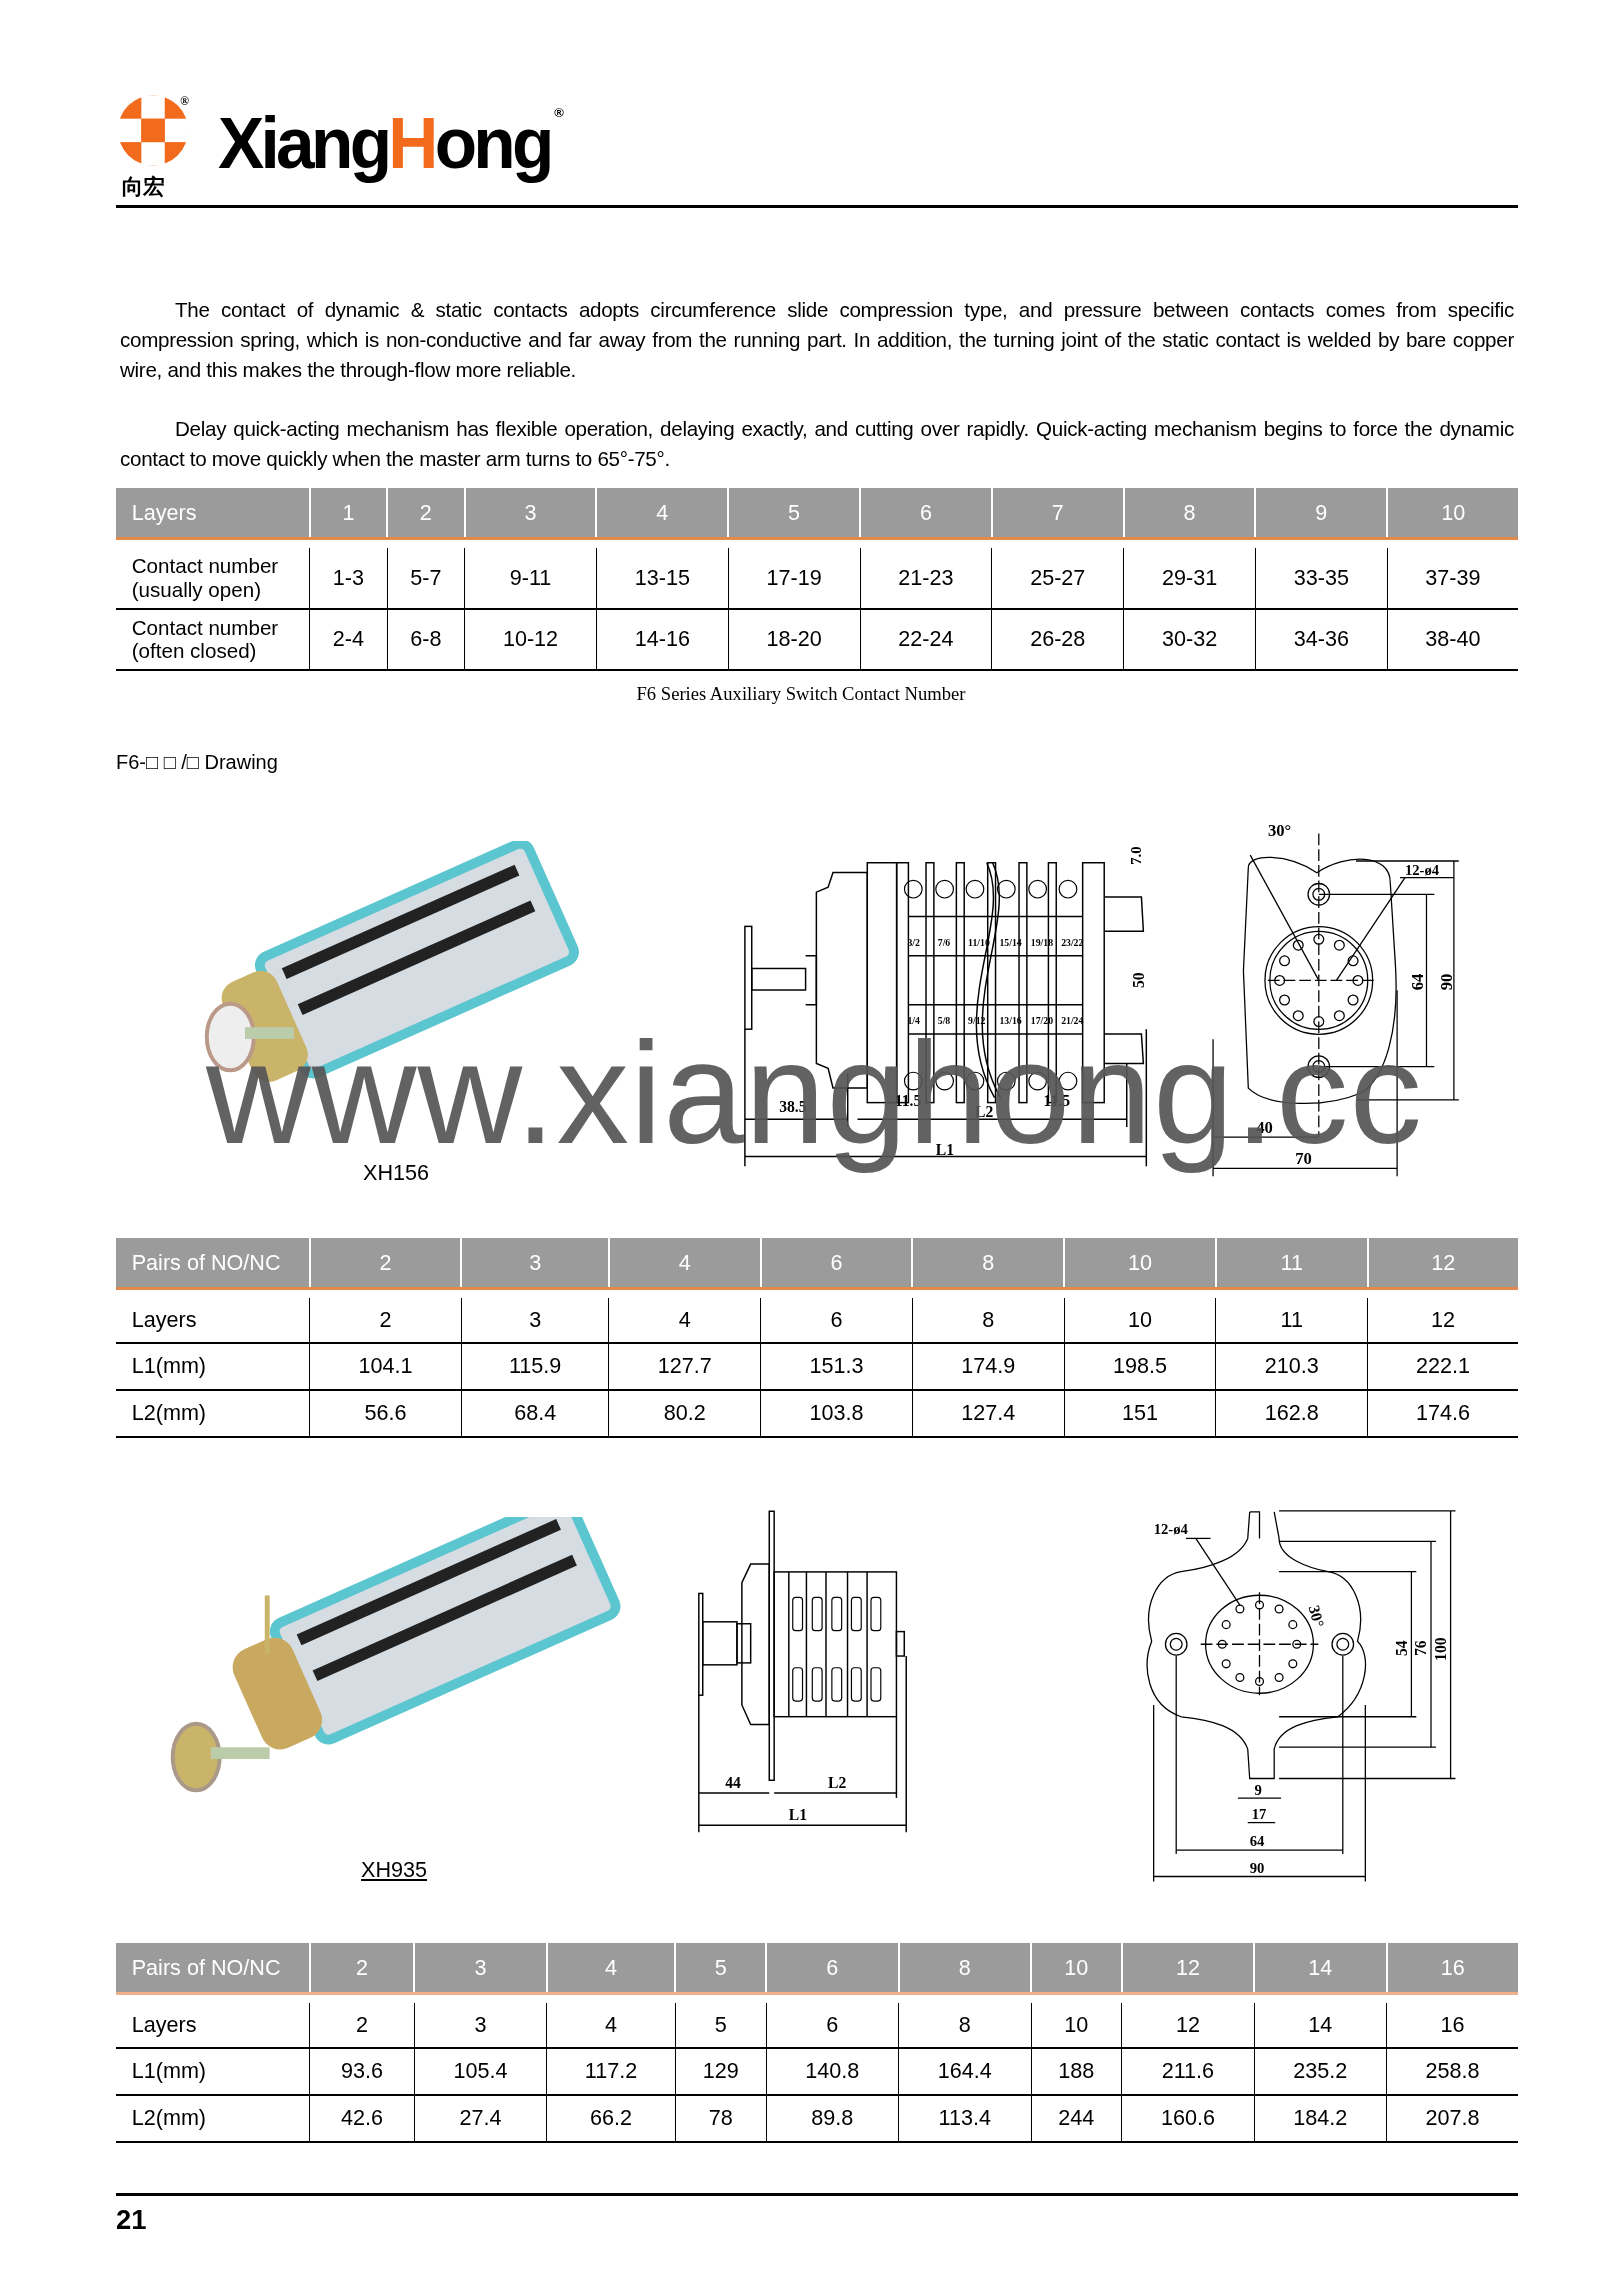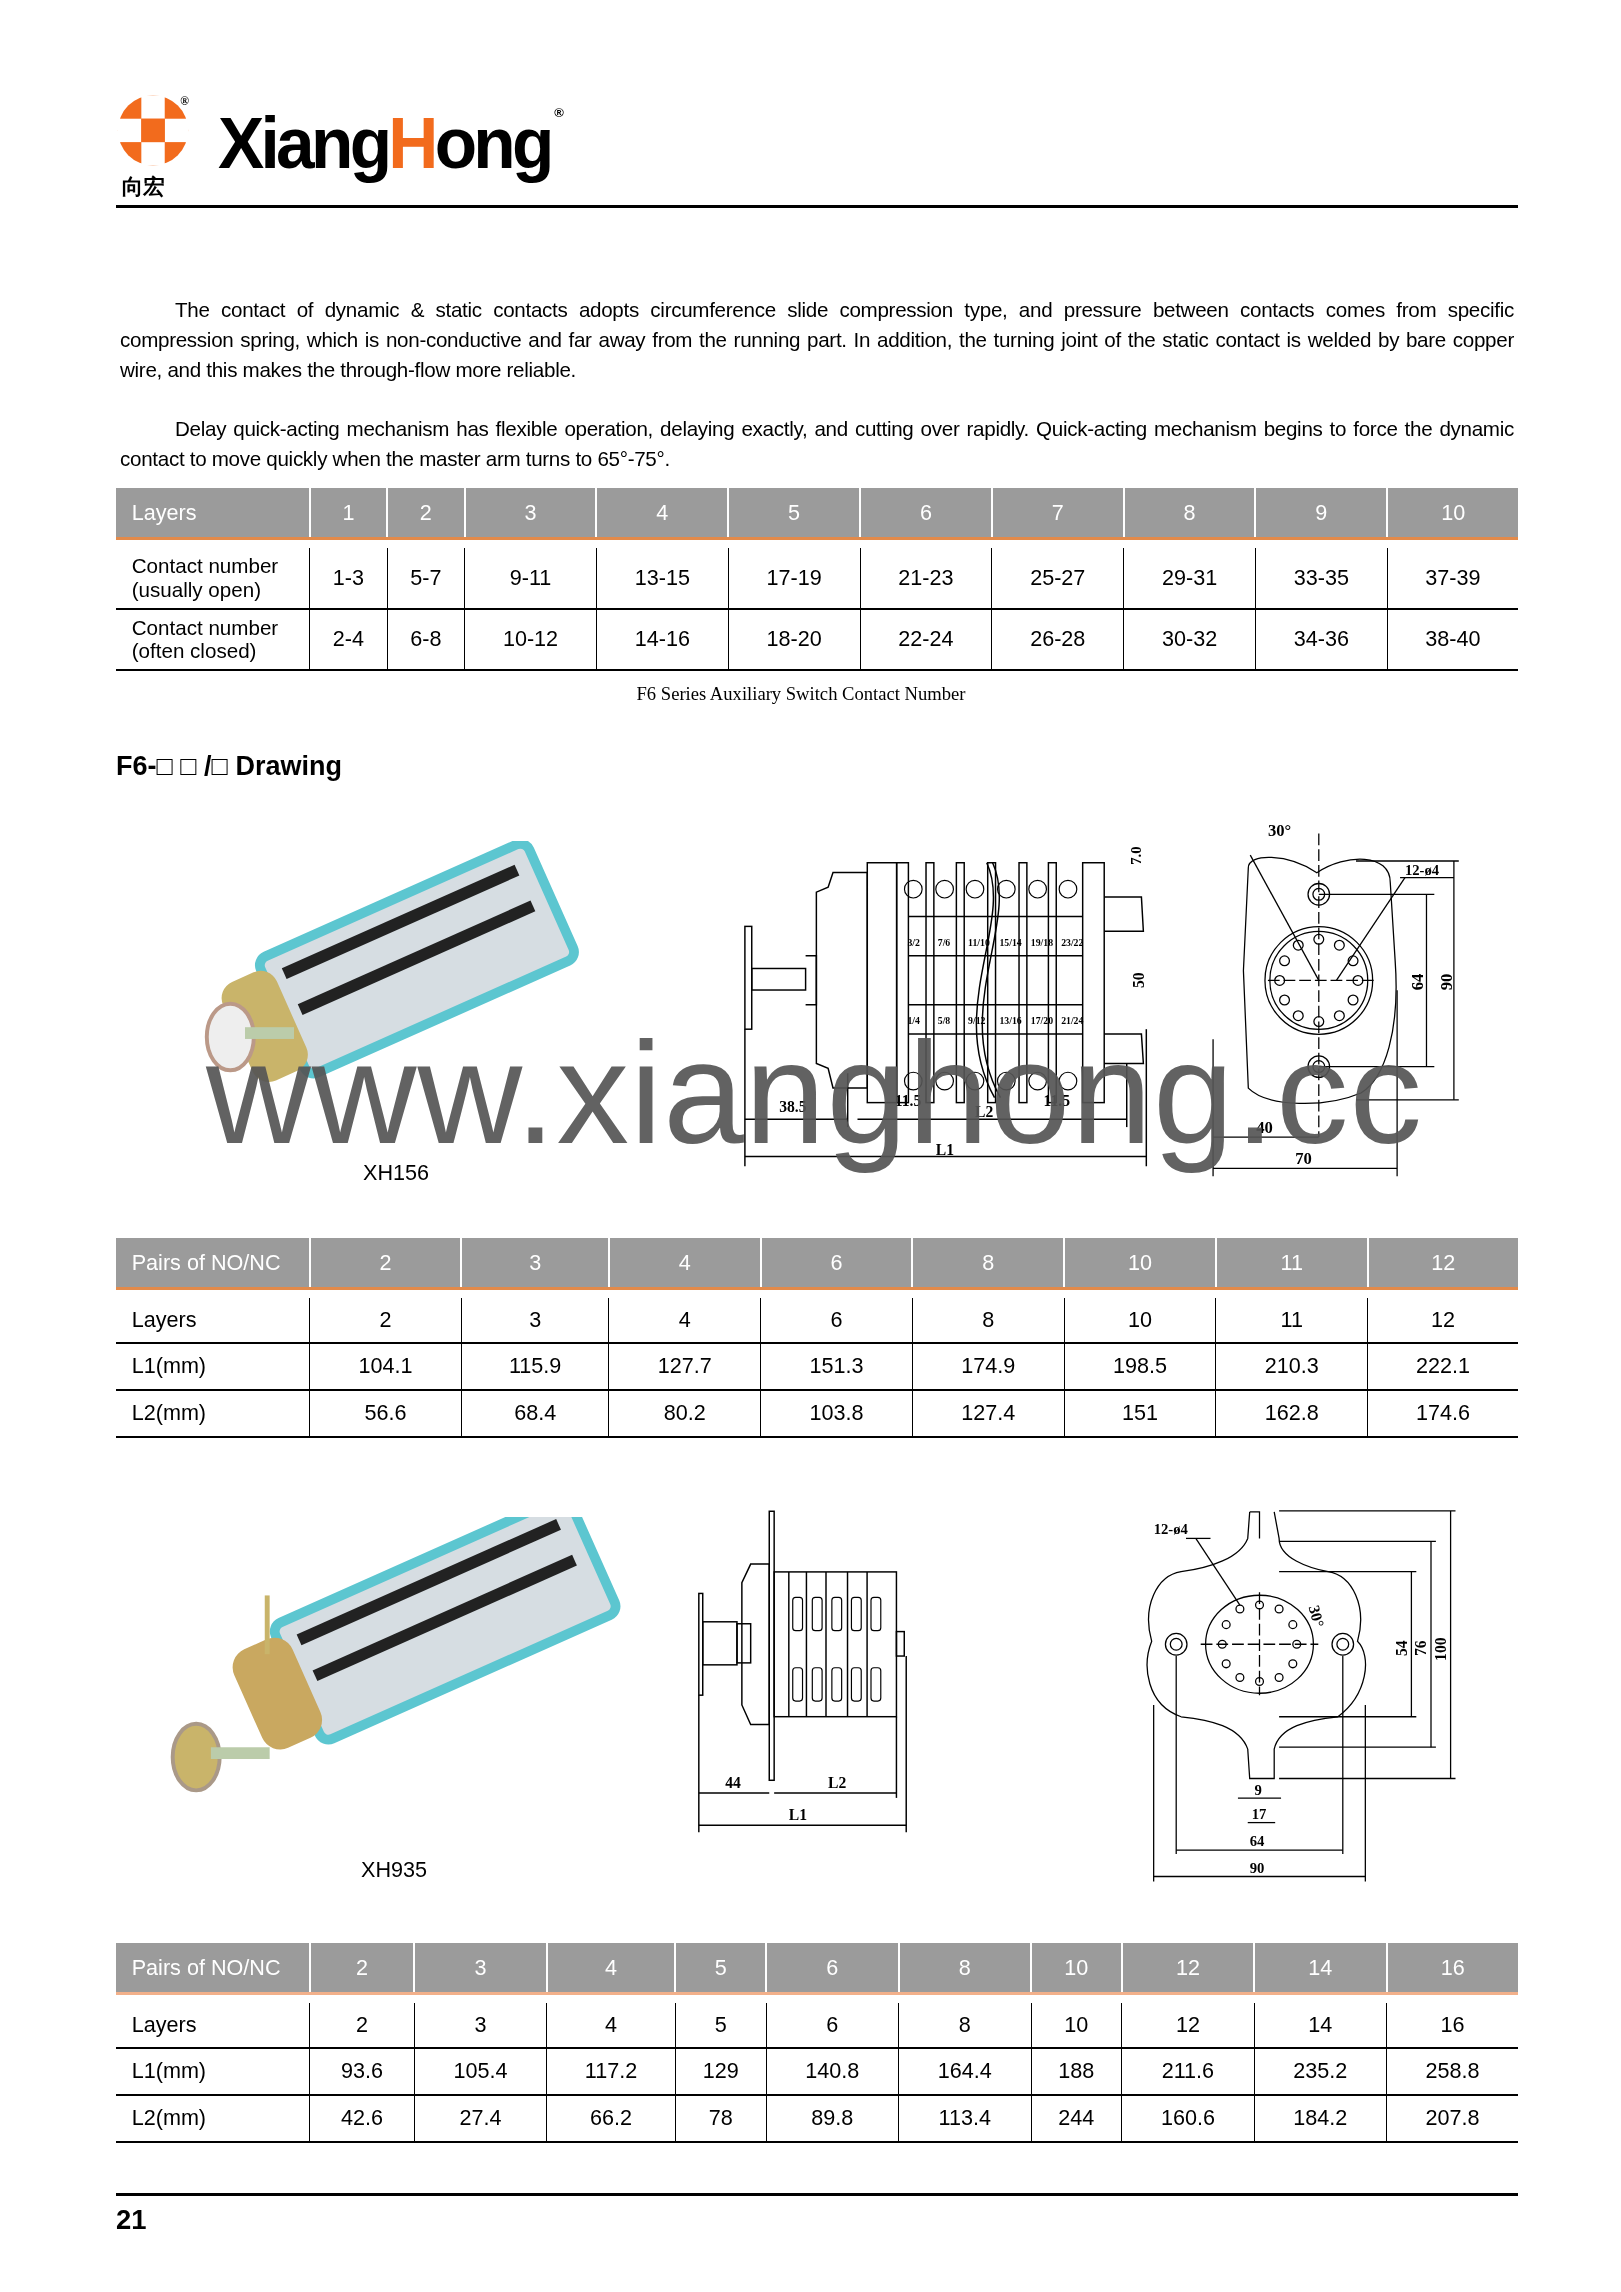--- a/index.html
+++ b/index.html
@@ -14,21 +14,21 @@
   .para { left:116px; width:1402px; font-size:20.6px; line-height:30px; text-align:justify; letter-spacing:-0.3px; }
   .para p { margin:4px; text-indent:55px; }
   
   table.spec { position:absolute; left:116px; width:1402px; border-collapse:collapse; font-size:21.6px; }
   table.spec th { background:#9b9b9b; color:#fff; font-weight:normal; height:47px; border-left:2px solid #fff; text-align:center; }
   table.spec th:first-child { text-align:left; padding-left:15.7px; border-left:none; }
   table.spec tr.sep td { height:7.8px; padding:0; border-top:3.9px solid #e38a4a; }
   table.spec td { text-align:center; border-left:1.5px solid #000; border-bottom:2.9px solid #000; }
   table.spec td:first-child { text-align:left; padding-left:15.7px; border-left:none; }
   .caption { left:100px; width:1402px; text-align:center; font-family:Liberation Serif, serif; font-size:18.6px; top:683px; }
-  .heading { left:116px; top:751px; font-size:27px; font-weight:bold; }
+  .heading { left:116px; top:751px; font-size:20px; font-weight:normal; }
   .model { font-size:21.6px; }
   .watermark { left:206px; top:1010px; font-size:145px; color:#555; letter-spacing:1px; font-family:"Liberation Sans", sans-serif; opacity:0.92; white-space:nowrap; }
   .hr-bot { left:116px; top:2193px; width:1402px; height:2.9px; background:#000; }
   .pagenum { left:116px; top:2204px; font-size:27.4px; font-weight:bold; }
   svg text { font-family:"Liberation Serif", serif; font-weight:bold; }
 </style>
 </head>
 <body>
 
 <div class="abs logo-mark">
@@ -300,21 +300,21 @@
       <rect x="140" y="60" width="330" height="130" rx="10" fill="none" stroke="#5cc6d0" stroke-width="10"></rect>
       <rect x="160" y="78" width="290" height="12" fill="#222"></rect>
       <rect x="160" y="118" width="290" height="12" fill="#222"></rect>
       <rect x="85" y="70" width="65" height="110" rx="20" fill="#c9a860"></rect>
     </g>
     <ellipse cx="40" cy="245" rx="24" ry="34" fill="#c9b46a" stroke="#a98" stroke-width="4"></ellipse>
     <rect x="55" y="235" width="60" height="12" fill="#bca"></rect>
     <rect x="110" y="80" width="5" height="60" fill="#c9b46a"></rect>
   </svg>
 </div>
-<div class="abs model" style="left:361px;top:1857px;">XH935</div>
+<div class="abs model" style="left:361px;top:1857px;text-decoration:underline;">XH935</div>
 
 <div class="abs" style="left:691px;top:1509px;">
   <svg width="225" height="343" viewBox="0 0 230 350" fill="none" stroke="#000" stroke-width="1.5">
     <rect x="8" y="86" width="4" height="104"></rect>
     <rect x="12" y="115" width="35" height="44"></rect>
     <rect x="47" y="117" width="14" height="40"></rect>
     <path d="M61 56 L80 56 L80 220 L61 220 L52 200 L52 75 Z"></path>
     <rect x="80" y="2" width="5" height="275"></rect>
     <rect x="85" y="64" width="125" height="148"></rect>
     <line x1="100" y1="64" x2="100" y2="212"></line>

